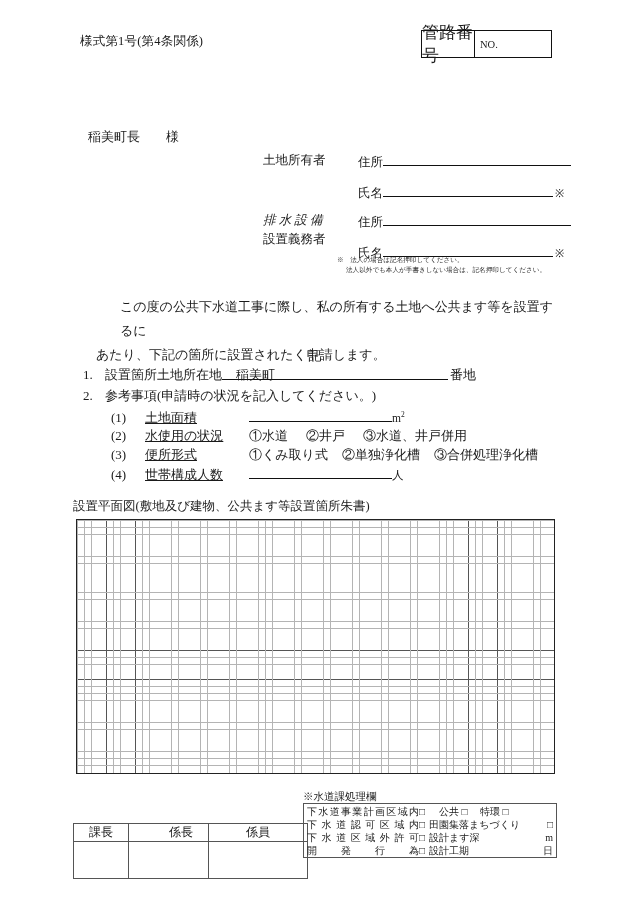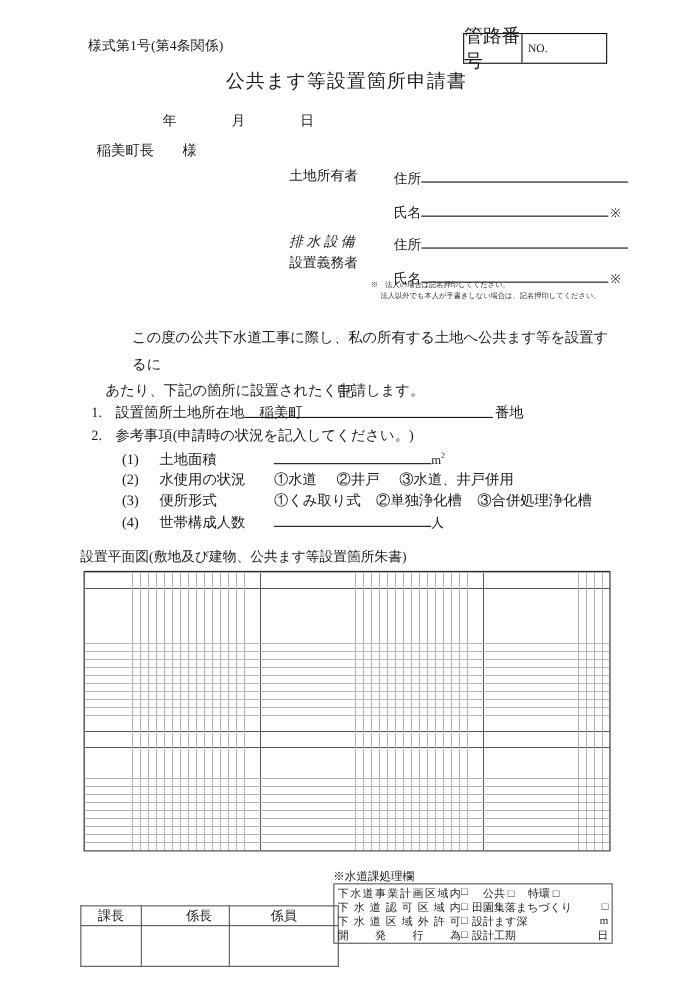--- a/index.html
+++ b/index.html
@@ -114,21 +114,21 @@
     font-size: 13px;
   }
 
   
   .item { font-size: 13px; white-space: nowrap; }
   .item-1 { left: 83px; top: 366px; }
   .item-2 { left: 83px; top: 387px; }
   .num { display: inline-block; width: 22px; }
   .sub { font-size: 13px; white-space: nowrap; }
   .sub-num { display: inline-block; width: 34px; }
-  .sub-label { display: inline-block; width: 104px; }
+  .sub-label { display: inline-block; width: 104px; text-decoration: underline; }
   .sub1 { left: 111px; top: 408px; }
   .sub2 { left: 111px; top: 427px; }
   .sub3 { left: 111px; top: 446px; }
   .sub4 { left: 111px; top: 465px; }
   .opt { display: inline-block; }
   .opt-gap-s { padding-left: 14px; }
   .opt-gap-m { padding-left: 18px; }
   .unit { font-size: 11.5px; }
   .sup { font-size: 7.5px; vertical-align: super; }
 
@@ -215,23 +215,21 @@
 
 <div id="page">
 
   <div class="abs form-no">様式第1号(第4条関係)</div>
 
   <div class="abs pipe-box">
     <div class="pipe-label">管路番号</div>
     <div class="pipe-no">NO.</div>
   </div>
 
-  <div class="abs doc-title">公共ます等設置箇所申請書</div>
-
-  <div class="abs date-line">年　　　　月　　　　日</div>
+
   <div class="abs addressee">稲美町長　　様</div>
 
   <div class="abs party-label owner-label">土地所有者</div>
 
   <div class="abs field-row owner-addr">
     <span class="fl">住所</span><span class="rule" style="width:188px"></span>
   </div>
 
   <div class="abs field-row owner-name">
     <span class="fl">氏名</span><span class="rule" style="width:170px"></span><span class="seal-mark">※</span>

